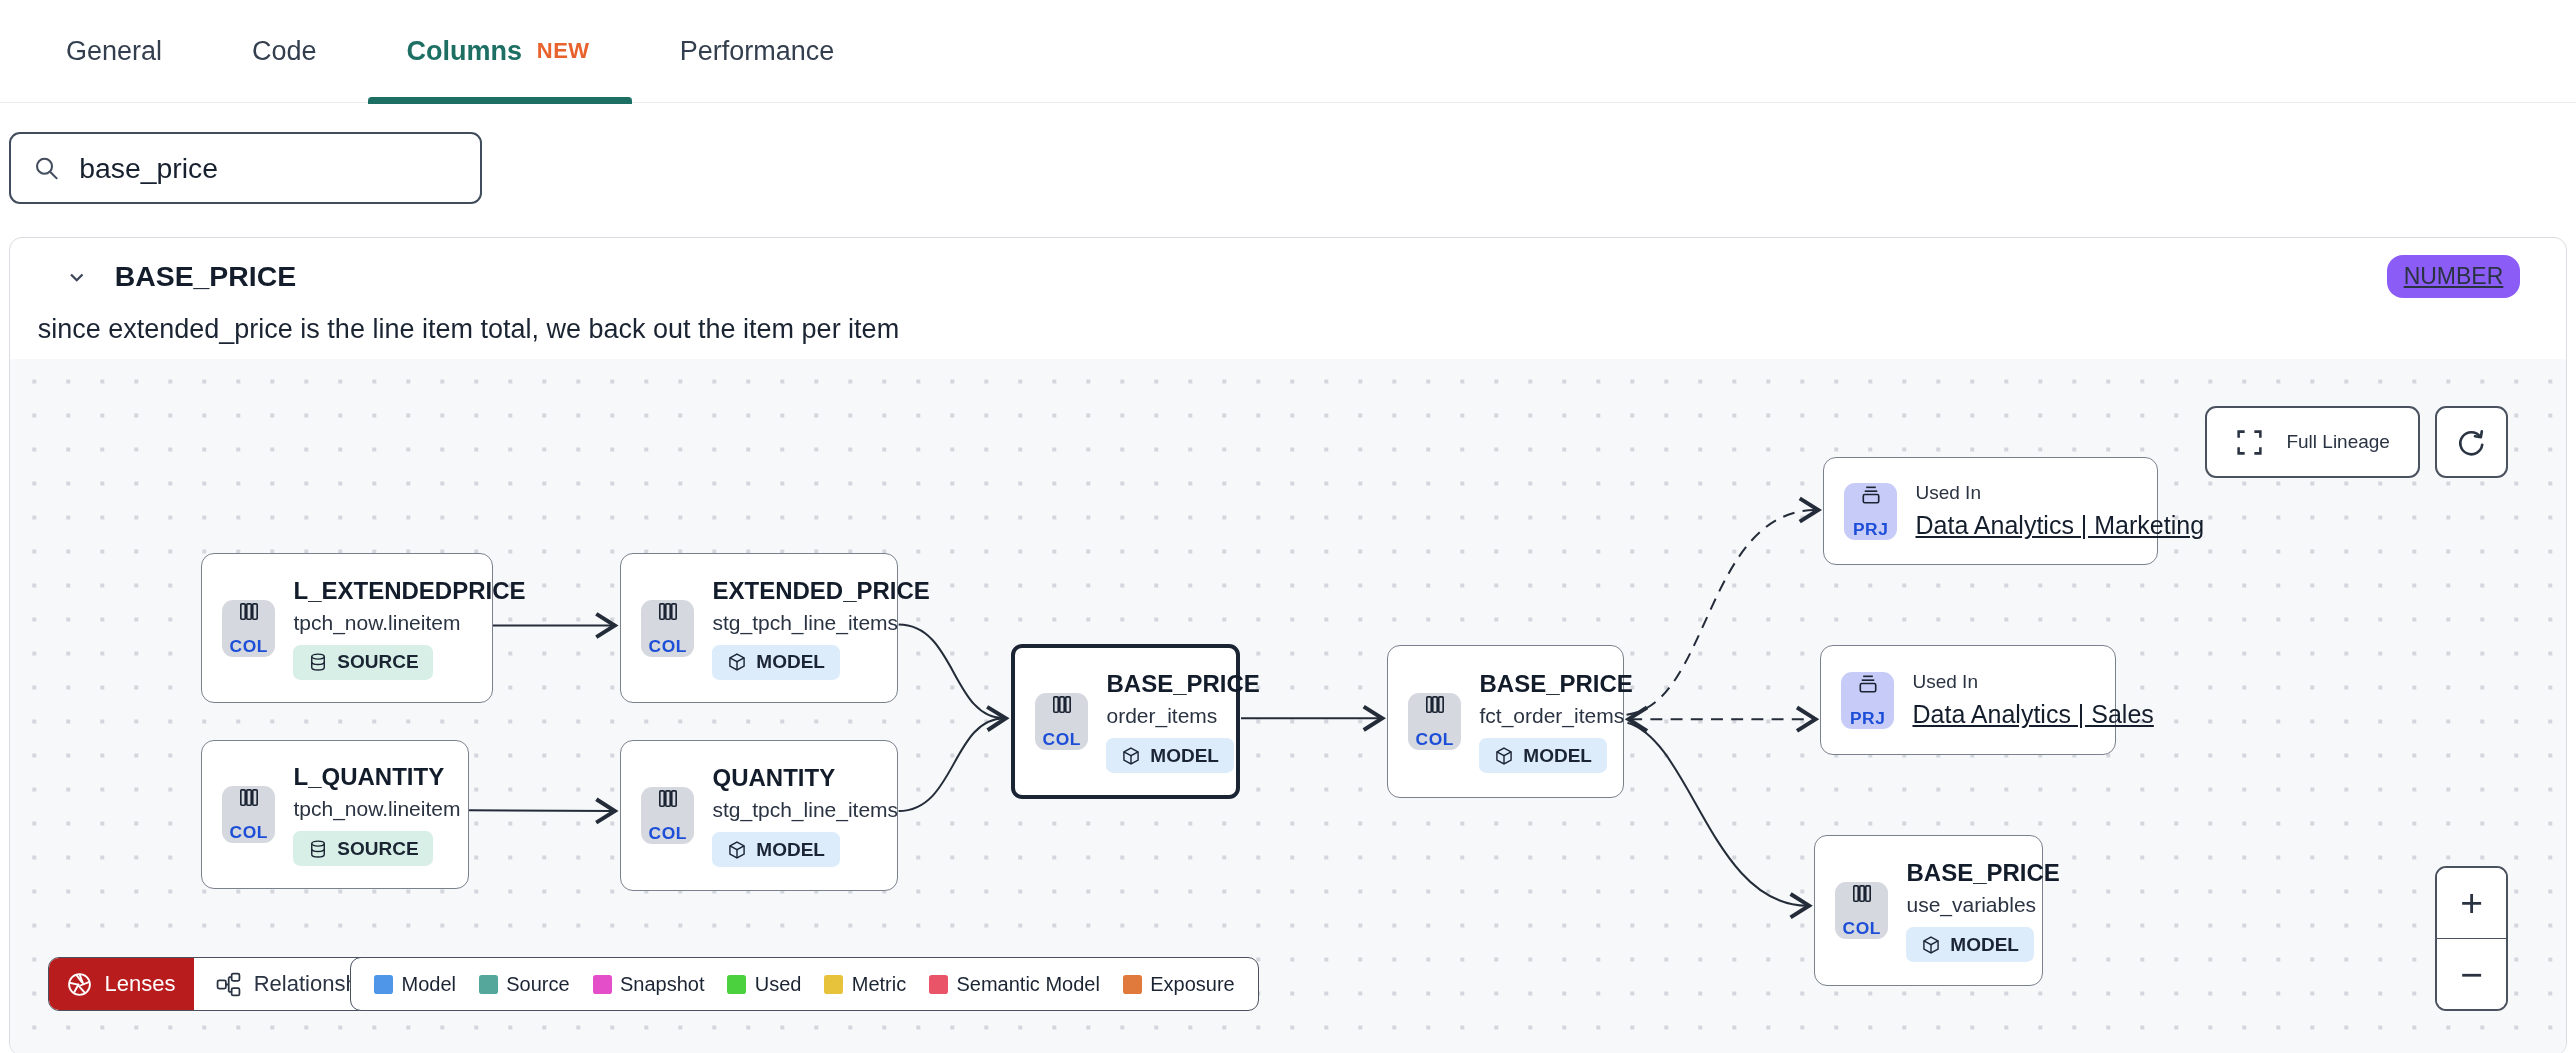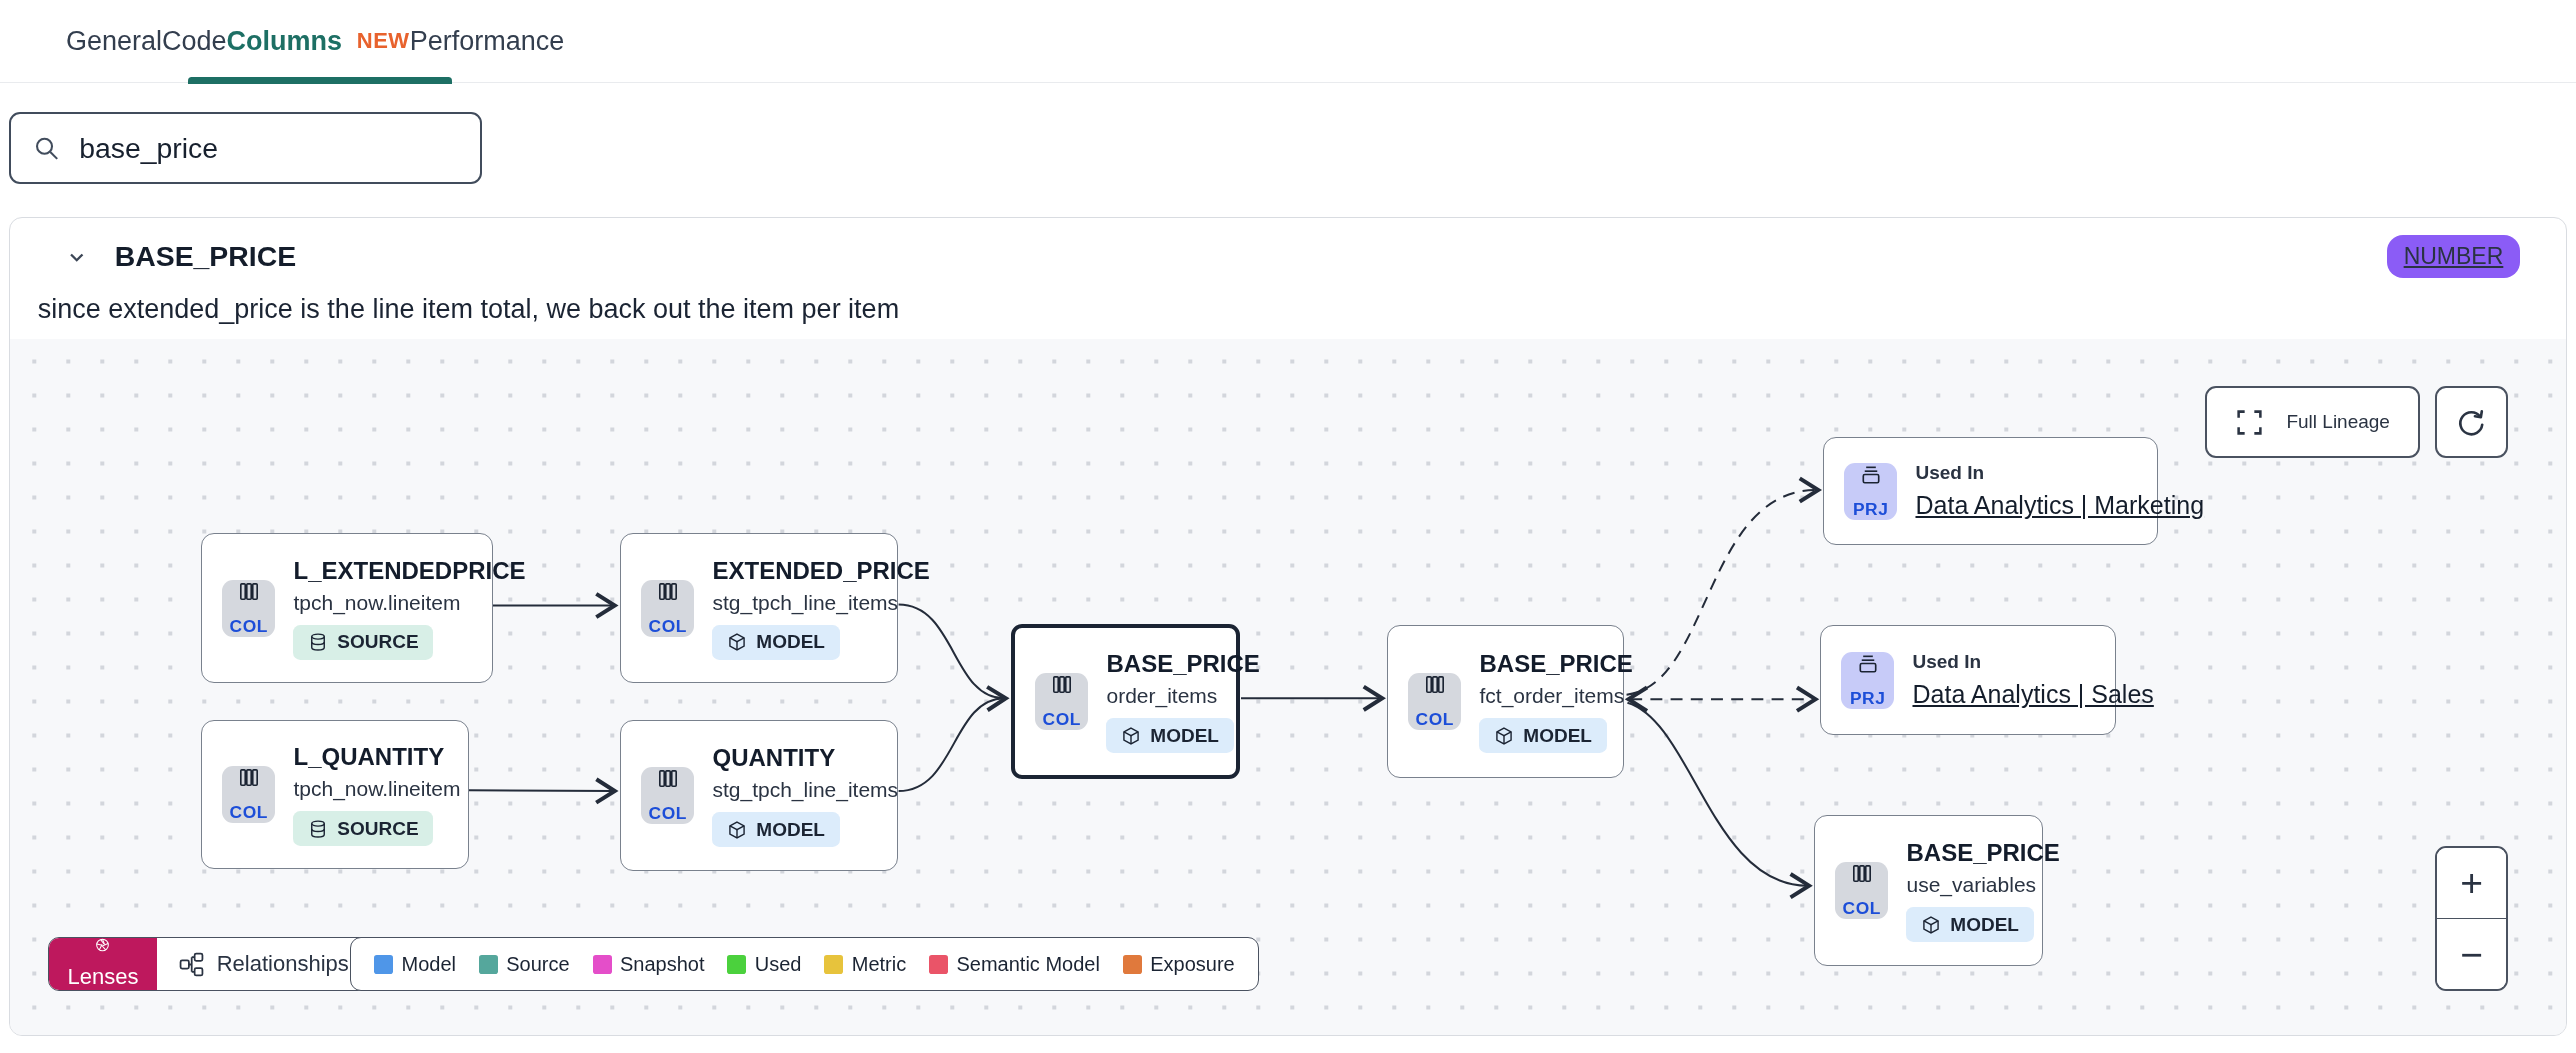--- a/index.html
+++ b/index.html
@@ -1,21 +1,21 @@
 <!DOCTYPE html>
 <html style="font-size:14.7px"><head>
 <meta charset="utf-8">
 <style>
   * { margin:0; padding:0; box-sizing:border-box; }
   html,body { width:2576px; height:1053px; background:#fff; overflow:hidden;
               font-family:"Liberation Sans","DejaVu Sans",sans-serif; color:#1f2837; }
 
   
-  .tabbar { height:83px; background:#fff; border-bottom:1.8px solid #e9ebee;
-            display:flex; align-items:stretch; padding-left:66px; }
+  .tabbar { height:103px; background:#fff; border-bottom:1.8px solid #e9ebee;
+            display:flex; align-items:stretch; padding-left:66px; gap:90px; }
   .tab { display:flex; align-items:center; gap:14.7px; font-size:27px; color:#333e4e;
          position:relative; cursor:pointer; }
   .tab.active { color:#1d6f64; font-weight:700; }
   .tab.active::after { content:""; position:absolute; left:-39px; right:-42px; bottom:-1.8px;
                        height:6.4px; background:#1d6f64; border-radius:3.7px 3.7px 0 0; }
   .tab-new { color:#e8622d; font-size:22px; font-weight:700; letter-spacing:0.5px; }
   .tab-count { background:#e7e9ed; border-radius:50%; width:42px; height:42px;
                display:flex; align-items:center; justify-content:center;
                font-size:23px; color:#333e4e; }
 
@@ -49,40 +49,40 @@
                 display:flex; flex-direction:column; align-items:center; justify-content:center; gap:0.9px; }
   .kind-badge.prj { background:#c7cbf8; }
   .kind-label { font-size:17.4px; font-weight:700; color:#1d4ed8; letter-spacing:0.5px;margin-top:12px; }
   .node-body { display:flex; flex-direction:column; align-items:flex-start; }
   .node-title { font-size:24px; font-weight:700; color:#131c2b; white-space:nowrap; }
   .node-sub { font-size:21px; color:#2a3342; margin-top:6.4px; white-space:nowrap; }
   .type-badge { margin-top:10px; display:inline-flex; align-items:center; gap:9.2px;
                 padding:6.4px 14.7px; border-radius:7.3px; font-size:19px; font-weight:600; color:#1b2433; }
   .type-badge.source { background:#d8efe7; }
   .type-badge.model { background:#dcecfb; }
-  .usedin-label { font-size:19px; color:#2a3342;font-weight:bold; }
+  .usedin-label { font-size:19px; color:#2a3342; }
   .usedin-name { font-size:25px; color:#141d2b; margin-top:7.3px; white-space:nowrap;text-decoration:underline; }
 
   
   .btn { background:#fff; border:2.8px solid #4a5260; border-radius:11px; display:flex;
          align-items:center; justify-content:center; cursor:pointer; color:#2a3342; }
   .full-lineage { position:absolute; left:2195px; top:47px; width:215px; height:72px;
                   gap:22px; font-size:19px; }
   .refresh { position:absolute; left:2425px; top:47px; width:73px; height:72px; }
   .zoomctl { position:absolute; left:2425px; bottom:44px; width:73px; height:145px;
              background:#fff; border:2.8px solid #4a5260; border-radius:11px;
              display:flex; flex-direction:column; overflow:hidden; }
   .zoomctl button { flex:1; border:none; background:#fff; font-size:39px; color:#2a3342;
                     cursor:pointer; font-family:inherit; line-height:1; }
   .zoomctl .divider { height:1.8px; background:#4a5260; }
 
   .toolbar { position:absolute; left:38px; bottom:44px; height:54px; display:flex;
              border:1.8px solid #4a5260; border-radius:11px; overflow:hidden; background:#fff; }
-  .lenses { background:#be185d; color:#fff; display:flex; align-items:center; gap:12px;
-            padding:0 18.3px; font-size:22px; cursor:pointer;flex-direction:column; }
+  .lenses { background:#b91c1c; color:#fff; display:flex; align-items:center; gap:12px;
+            padding:0 18.3px; font-size:22px; cursor:pointer; }
   .relationships { display:flex; align-items:center; gap:13px; padding:0 22px;
                    font-size:22px; color:#2a3342; cursor:pointer; }
   .legend { position:absolute; left:340px; bottom:44px; height:54px; display:flex;
             align-items:center; gap:23px; padding:0 23px; background:#fff;
             border:1.8px solid #4a5260; border-radius:11px; }
   .legend-item { display:flex; align-items:center; gap:8.3px; font-size:20px; color:#1b2433; }
   .swatch { width:19px; height:19px; border-radius:2.8px; background:#999; }
 
   svg.ic { display:block; }
 </style>

